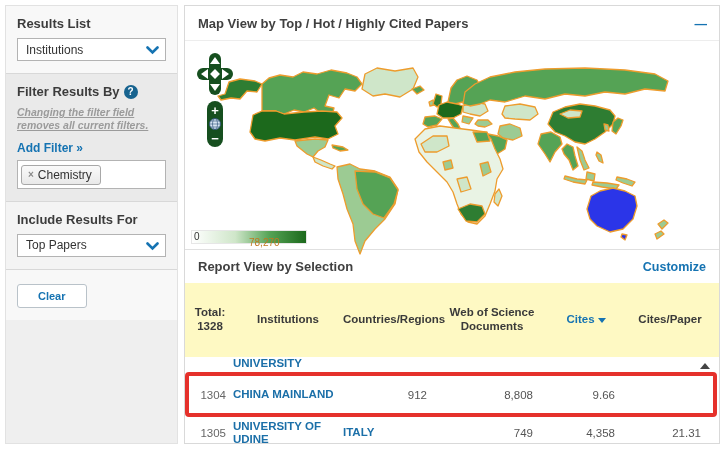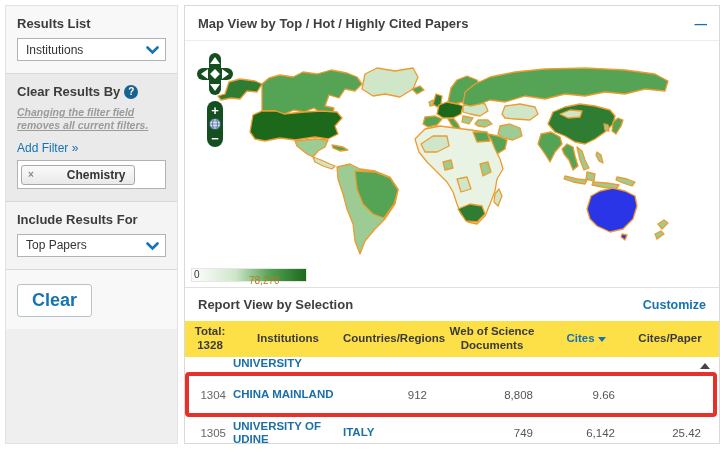--- a/index.html
+++ b/index.html
@@ -17,31 +17,31 @@
   .side-h { font-size:13px; font-weight:bold; color:#3c3c3c; margin-bottom:7px; }
   .dropdown { position:relative; height:23px; background:#fff; border:1px solid #b3b3b3;
     display:flex; align-items:center; padding:0 24px 0 8px; cursor:pointer; }
   .dropdown .dd-val { font-size:12px; color:#333; }
   .dd-chev { position:absolute; right:6px; top:7px; }
   .help-dot { display:inline-block; width:14px; height:14px; border-radius:50%;
     background:#17638f; color:#fff; font-size:10px; font-weight:bold; text-align:center;
     line-height:14px; vertical-align:1px; margin-left:4px; cursor:pointer; }
   .filter-note { font-size:10.5px; font-style:italic; font-weight:bold; color:#9b9b9b;
     line-height:1.25; margin:2px 0 6px 0;text-decoration:underline; }
-  .add-filter { font-size:12px; font-weight:normal; color:#1573b2; text-decoration:none;
+  .add-filter { font-size:12px; font-weight:bold; color:#1573b2; text-decoration:none;
     display:inline-block; margin-bottom:5px; cursor:pointer; }
   .tagbox { background:#fff; border:1px solid #b3b3b3; min-height:27px; padding:3px; }
   .tag { display:inline-flex; align-items:center; gap:4px; border:1px solid #a8a8a8;
     border-radius:3px; background:linear-gradient(#fafafa,#e9e9e9); padding:2px 8px 2px 6px;
     cursor:pointer; }
   .tag .x { font-size:10px; color:#8a8a8a; font-weight:bold; }
-  .tag .t { font-size:12px; color:#333; font-weight:bold;margin-left:29px; }
+  .tag .t { font-size:12px; color:#333; font-weight:normal; }
   .btn-row { display:flex; gap:8px; }
   .btn { background:#fff; border:1px solid #b9c2c9; border-radius:3px; color:#1573b2;
-    font-size:18px; font-weight:bold; padding:5px 14px; cursor:pointer;
+    font-size:11px; font-weight:bold; padding:5px 20px; cursor:pointer;
     font-family:inherit; }
 
   
   .panel { flex:1; border:1px solid #d9d9d9; background:#fff; display:flex;
     flex-direction:column; min-width:0; }
   .panel-head { display:flex; justify-content:space-between; align-items:center;
     padding:10px 13px 9px 13px; border-bottom:1px solid #ededed; }
   .panel-title { font-size:13px; font-weight:bold; color:#404040; }
   .blue-link { font-size:12.5px; font-weight:bold; color:#1573b2; text-decoration:none;
     cursor:pointer; display:inline-flex; align-items:center; gap:6px; }
@@ -56,21 +56,21 @@
     background:linear-gradient(90deg,#ffffff 0%,#cfe6c9 38%,#55a355 68%,#1c691c 100%);
     border:1px solid #e6e6e6; }
   .legend-min { position:absolute; left:3px; top:1px; font-size:10px; color:#333; }
   .legend-max { position:absolute; left:58px; top:7px; font-size:10px; color:#c07820; }
 
   
   .report-head { display:flex; justify-content:space-between; align-items:center;
     padding:9px 13px; border-top:1px solid #e0e0e0; }
   .tbl { font-size:11.5px; }
   .tbl-header { display:grid; grid-template-columns:46px 110px 96px 106px 82px 86px;
-    background:#fde047; padding:4px 2px; align-items:center; }
+    background:#fef9c3; padding:23px 2px; align-items:center; }
   .th { text-align:center; font-weight:bold; color:#3a3a3a; line-height:1.2; }
   .th-cites { color:#1573b2; cursor:pointer; }
   .caret-down { display:inline-block; width:0; height:0; border-left:4px solid transparent;
     border-right:4px solid transparent; border-top:5px solid #1573b2; margin-left:3px; }
   .rows { position:relative; height:86px; overflow:hidden; }
   .trow { display:grid; grid-template-columns:46px 110px 96px 106px 82px 86px;
     align-items:center; padding:2px 2px; }
   .trow-partial { height:17px; overflow:hidden; align-items:start; }
   .trow-partial .cell-inst { margin-top:-2px; }
   .trow-main { height:42px; }
@@ -97,21 +97,21 @@
       <div class="dropdown">
         <span class="dd-val">Institutions</span>
         <svg class="dd-chev" width="13" height="9" viewBox="0 0 13 9">
           <path d="M1.5 1.5 L6.5 6.5 L11.5 1.5" fill="none" stroke="#1573b2" stroke-width="2.6" stroke-linecap="round"></path>
         </svg>
       </div>
     </section>
 
     <section class="side-sec sec-filter">
       <div class="side-h">
-        <span>Clear Results By</span><span class="help-dot">?</span>
+        <span>Filter Results By</span><span class="help-dot">?</span>
       </div>
       <div class="filter-note">Changing the filter field removes all current filters.</div>
       <a class="add-filter">Add Filter »</a>
       <div class="tagbox">
         <span class="tag">
           <span class="x">×</span>
           <span class="t">Chemistry</span>
         </span>
       </div>
     </section>
@@ -269,21 +269,21 @@
           <div class="cell-country">CHINA MAINLAND</div>
           <div class="cell-num">912</div>
           <div class="cell-num">8,808</div>
           <div class="cell-num">9.66</div>
         </div>
         <div class="trow trow-next">
           <div class="cell-rank">1305</div>
           <div class="cell-inst">UNIVERSITY OF UDINE</div>
           <div class="cell-country">ITALY</div>
           <div class="cell-num">749</div>
-          <div class="cell-num">6,142</div>
-          <div class="cell-num">25.42</div>
+          <div class="cell-num">4,358</div>
+          <div class="cell-num">21.31</div>
         </div>
         <div class="hl-box"></div>
         <div class="scroll-up"></div>
       </div>
     </div>
   </main>
 </div>
 
 </body></html>

